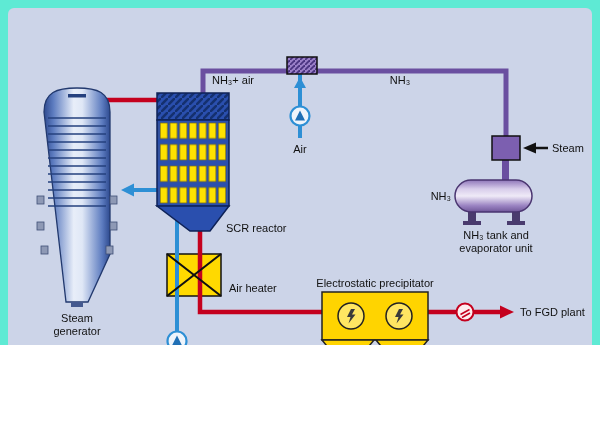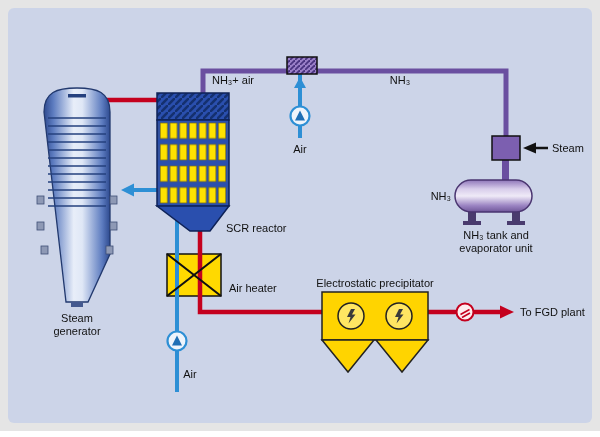--- a/index.html
+++ b/index.html
@@ -1,19 +1,19 @@
 <!DOCTYPE html>
 <html><head>
 <meta charset="utf-8">
 <style>
   html,body{margin:0;padding:0;background:#ffffff;}
   .canvas{
     position:relative;
-    width:600px;height:431px;
-    background:#e5e5e5;
+    width:600px;height:345px;
+    background:#5eead4;
     font-family:"Liberation Sans", sans-serif;
     overflow:hidden;
   }
   svg{display:block;}
   text{
     font-family:"Liberation Sans", sans-serif;
     font-size:11px;
     fill:#111111;
   }
 </style>

